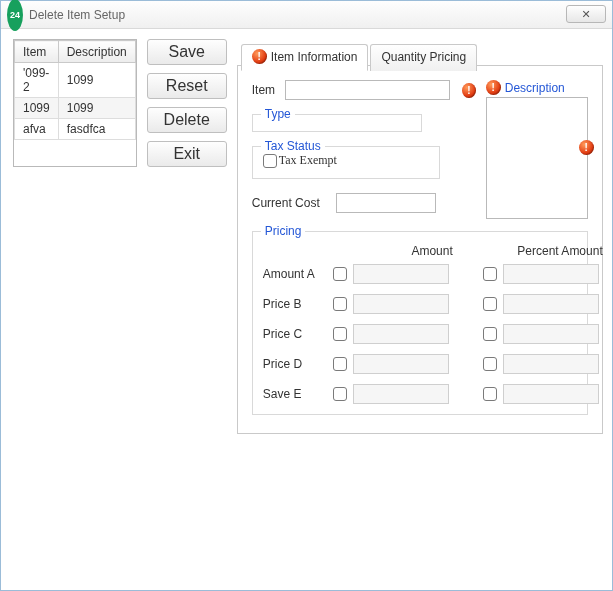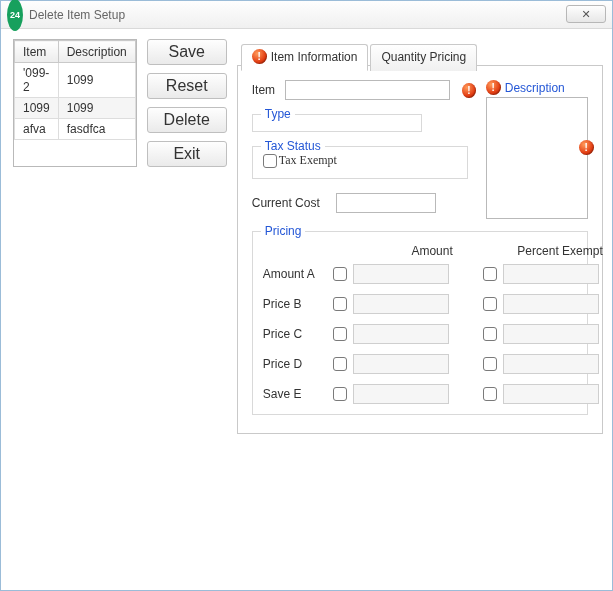--- a/index.html
+++ b/index.html
@@ -206,21 +206,21 @@
             <div class="row">
               <span class="lbl" style="width:30px">Item</span>
               <input type="text" class="field" style="width: 170px;" value="">
               <span class="err" style="margin-left:6px"></span>
             </div>
 
             <div class="group" style="margin-top:14px; width:170px;">
               <span class="legend">Type</span>
             </div>
 
-            <div class="group" style="margin-top:14px; width:216px;">
+            <div class="group" style="margin-top:14px; width:188px;">
               <span class="legend">Tax Status</span>
               <div style="display:flex; align-items:center; gap:2px;font-family:Liberation Serif, serif;">
                 <span class="check"></span>
                 <span>Tax Exempt</span>
               </div>
             </div>
 
             <div class="row" style="margin-top:14px;">
               <span class="lbl" style="width:78px">Current Cost</span>
               <input type="text" class="field" style="width: 100px;" value="">
@@ -236,21 +236,21 @@
             <span class="err" style="position:absolute; right:-6px; top:60px;"></span>
           </div>
         </div>
 
         <div class="group pricing-group">
           <span class="legend">Pricing</span>
           <div class="pricing-head">
             <span></span>
             <span class="hcell">Amount</span>
             <span></span>
-            <span class="hcell">Percent Exempt</span>
+            <span class="hcell">Percent Amount</span>
           </div>
           <div class="pricing-grid">
             <span>Amount A</span>
             <span class="check"></span>
             <span class="amount-input"></span>
             <span class="gap"></span>
             <span class="check"></span>
             <span class="amount-input"></span>
 
             <span>Price B</span>

